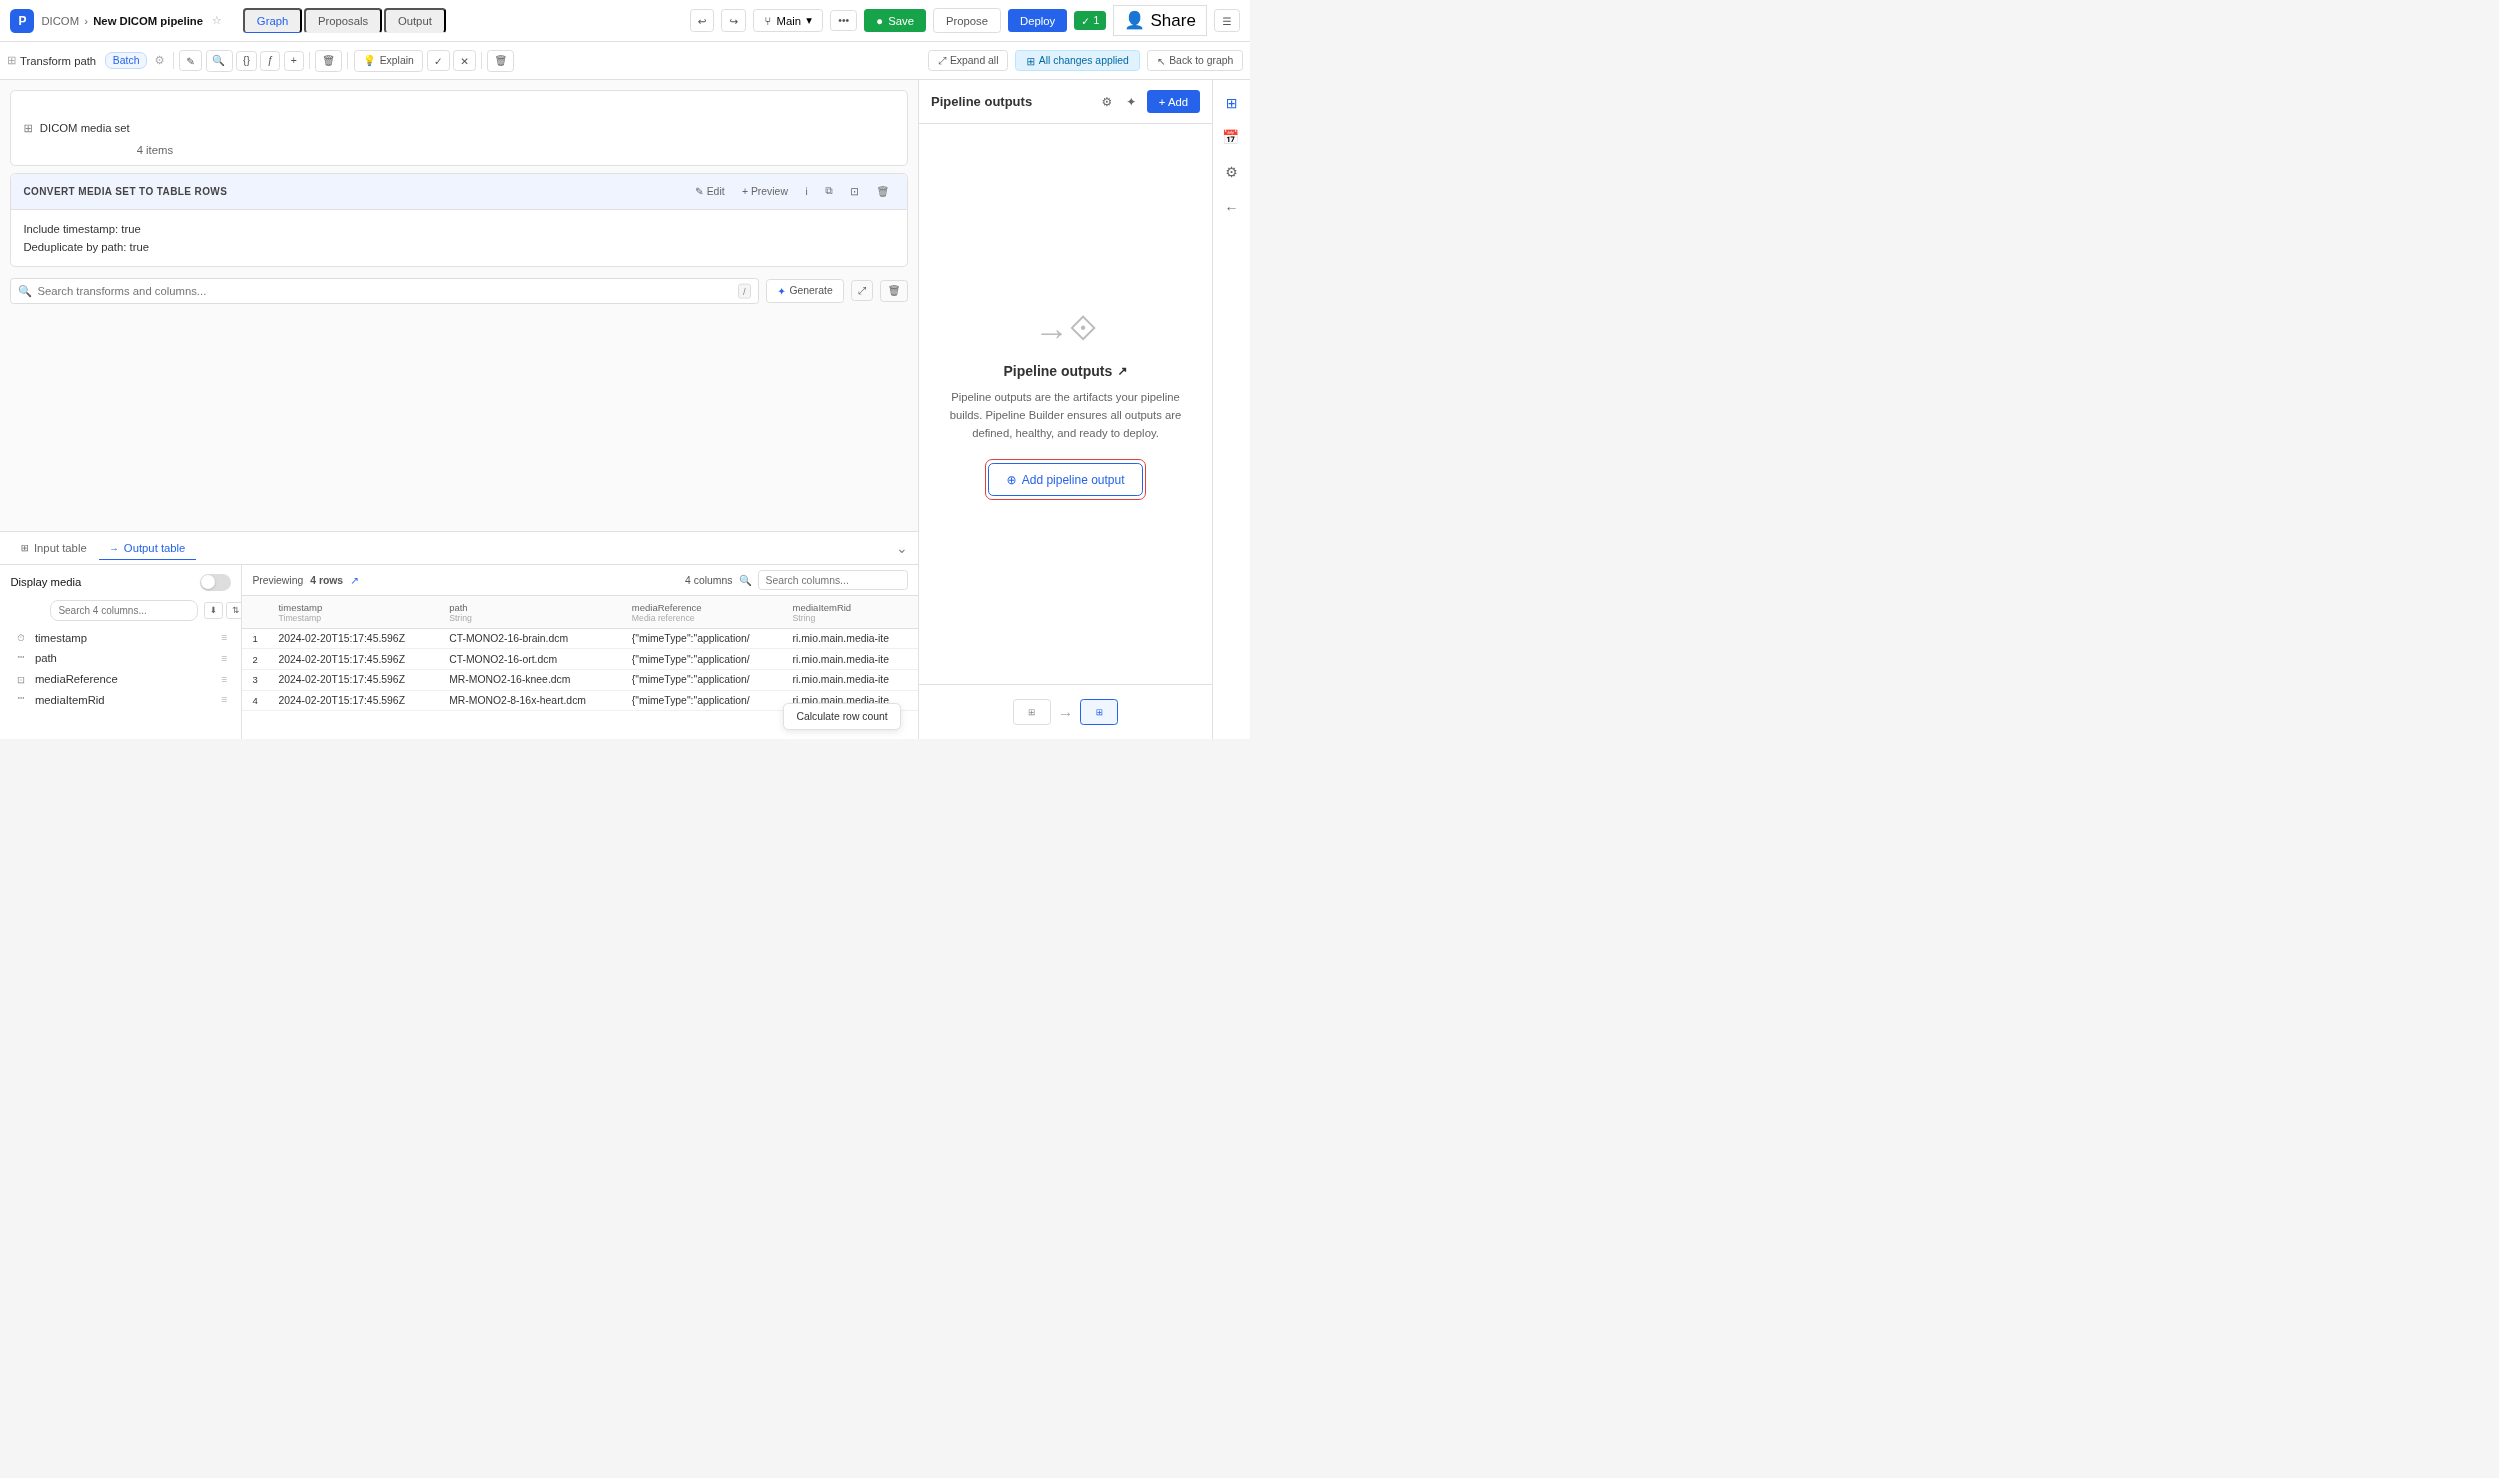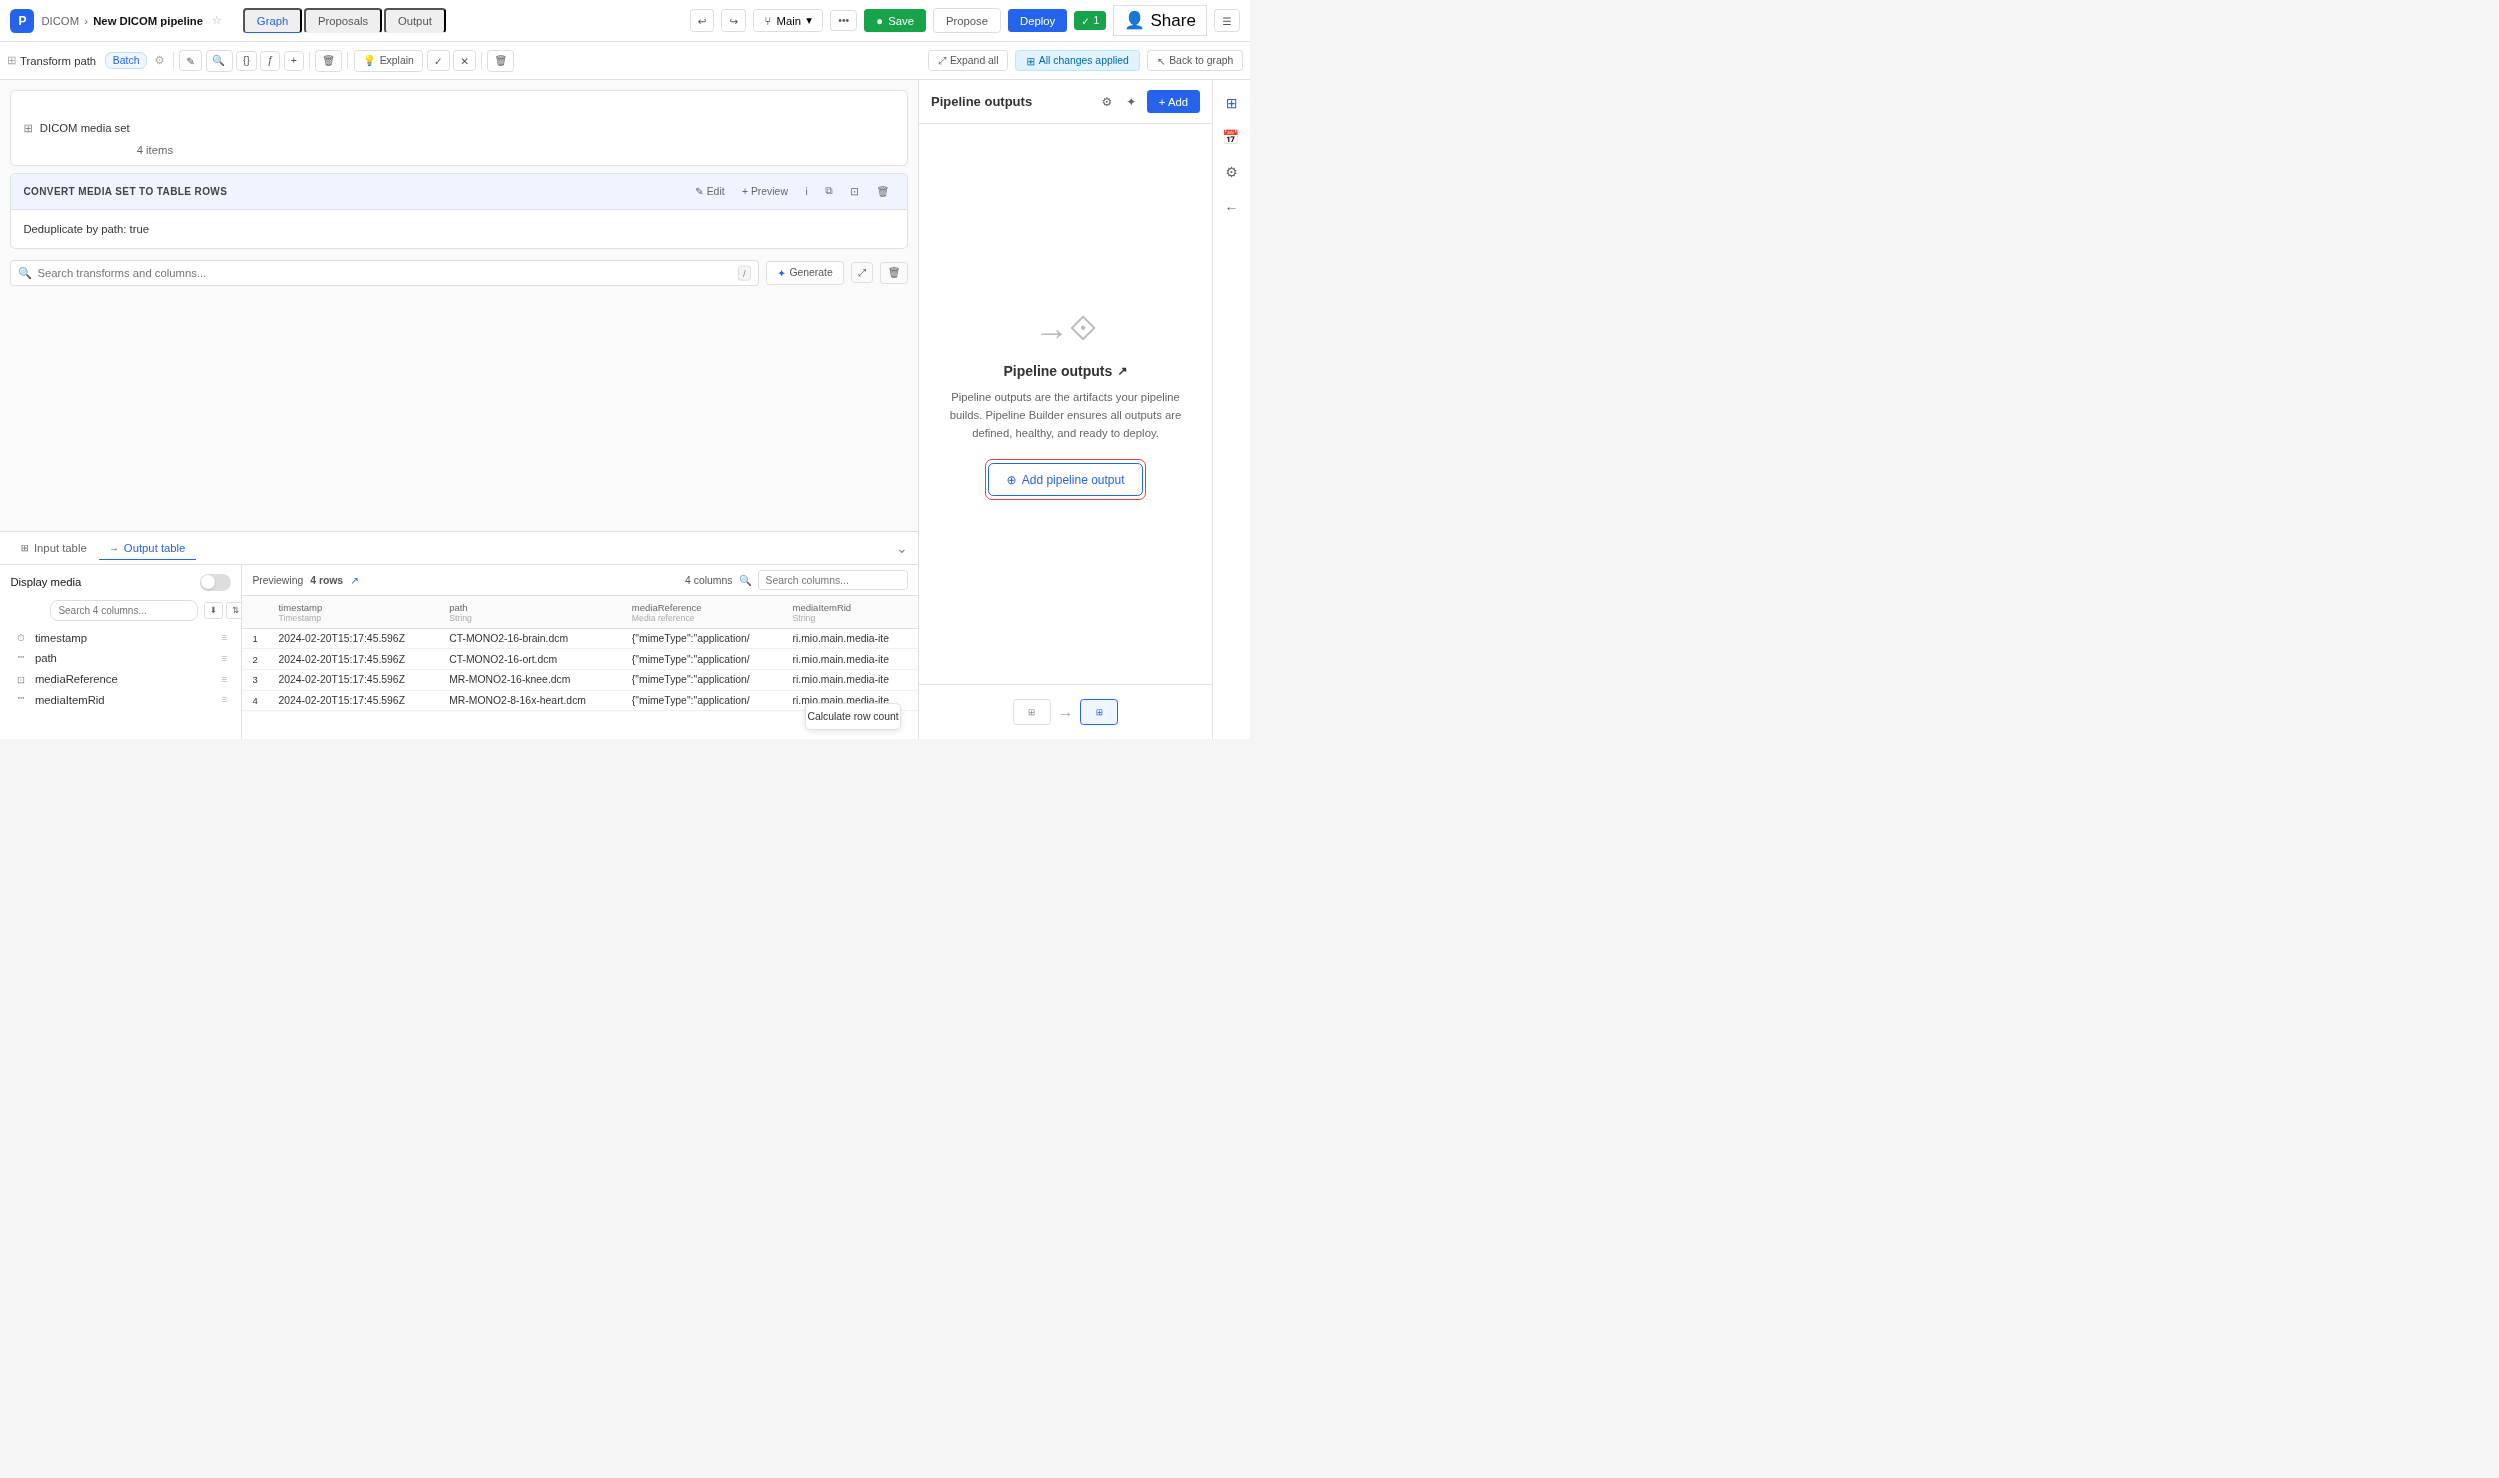--- a/index.html
+++ b/index.html
@@ -82,21 +82,21 @@
     .table-wrap { min-width: 100%; }
     .data-table { width: 100%; border-collapse: collapse; font-size: 10.4px; }
     .data-table th { padding: 5.2px 10.4px; text-align: left; border-bottom: 0.9px solid #e0e0e0; background: #fafafa; color: #666; font-weight: 500; font-size: 9.5px; position: sticky; top: 0; z-index: 1; }
     .data-table th .col-header-type { color: #aaa; font-weight: 400; font-size: 8.7px; display: block; }
     .data-table td { padding: 4.3px 10.4px; border-bottom: 0.9px solid #f0f0f0; color: #333; white-space: nowrap; max-width: 190px; overflow: hidden; text-overflow: ellipsis; }
     .row-num { color: #bbb; font-size: 9.5px; padding: 4.3px 7px; border-bottom: 0.9px solid #f0f0f0; text-align: right; width: 26px; }
     .previewing-bar { display: flex; align-items: center; gap: 7px; padding: 5.2px 10.4px; border-bottom: 0.9px solid #e0e0e0; font-size: 10.4px; color: #555; background: #fff; }
     .previewing-bar .col-count { margin-left: auto; color: #555; }
     .col-search-right { display: flex; align-items: center; gap: 5.2px; }
     .col-search-input-right { padding: 3.5px 7px; border: 0.9px solid #ddd; border-radius: 3.5px; font-size: 10.4px; min-width: 130px; }
-    .calc-row-btn { position: absolute; right: 17.3px; bottom: 8.7px; background: #fff; border: 0.9px solid #e0e0e0; border-radius: 5.2px; padding: 7px 1px; cursor: pointer; font-size: 10.4px; color: #333; box-shadow: 0 1.7px 7px rgba(0,0,0,0.1); }
+    .calc-row-btn { position: absolute; right: 17.3px; bottom: 8.7px; background: #fff; border: 0.9px solid #e0e0e0; border-radius: 5.2px; padding: 7px 12px; cursor: pointer; font-size: 10.4px; color: #333; box-shadow: 0 1.7px 7px rgba(0,0,0,0.1); }
 
     
     .right-panel { width: 294px; border-left: 0.9px solid #e0e0e0; background: #fff; display: flex; flex-direction: column; }
     .right-panel-header { display: flex; align-items: center; padding: 10.4px 12px; border-bottom: 0.9px solid #e0e0e0; gap: 7px; }
     .right-panel-title { font-size: 13px; font-weight: 600; flex: 1; }
     .right-icon-btn { background: none; border: none; cursor: pointer; color: #666; padding: 3.5px; font-size: 12px; }
     .add-btn { background: #2563eb; color: white; border: none; border-radius: 3.5px; padding: 5.2px 12px; cursor: pointer; font-size: 11.3px; display: flex; align-items: center; gap: 3.5px; }
     .right-panel-body { flex: 1; display: flex; flex-direction: column; align-items: center; justify-content: center; padding: 21px; text-align: center; }
     .pipeline-icon-large { font-size: 35px; color: #bbb; margin-bottom: 14px; }
     .pipeline-outputs-title { font-size: 14px; font-weight: 600; margin-bottom: 8.7px; display: flex; align-items: center; gap: 5.2px; }
@@ -218,20 +218,21 @@
           <div class="transform-card-actions">
             <button class="tc-action">✎ Edit</button>
             <button class="tc-action">+ Preview</button>
             <button class="tc-action">ℹ</button>
             <button class="tc-action">⧉</button>
             <button class="tc-action">⊡</button>
             <button class="tc-action">🗑</button>
           </div>
         </div>
         <div class="transform-card-body">
+          <div>Include timestamp: true</div>
           <div>Deduplicate by path:  true</div>
         </div>
       </div>
 
       <div class="search-bar">
         <div class="search-input-wrap">
           <span class="search-icon-inner">🔍</span>
           <input class="search-input" type="text" placeholder="Search transforms and columns..." style="">
           <span class="slash-badge">/</span>
         </div>

